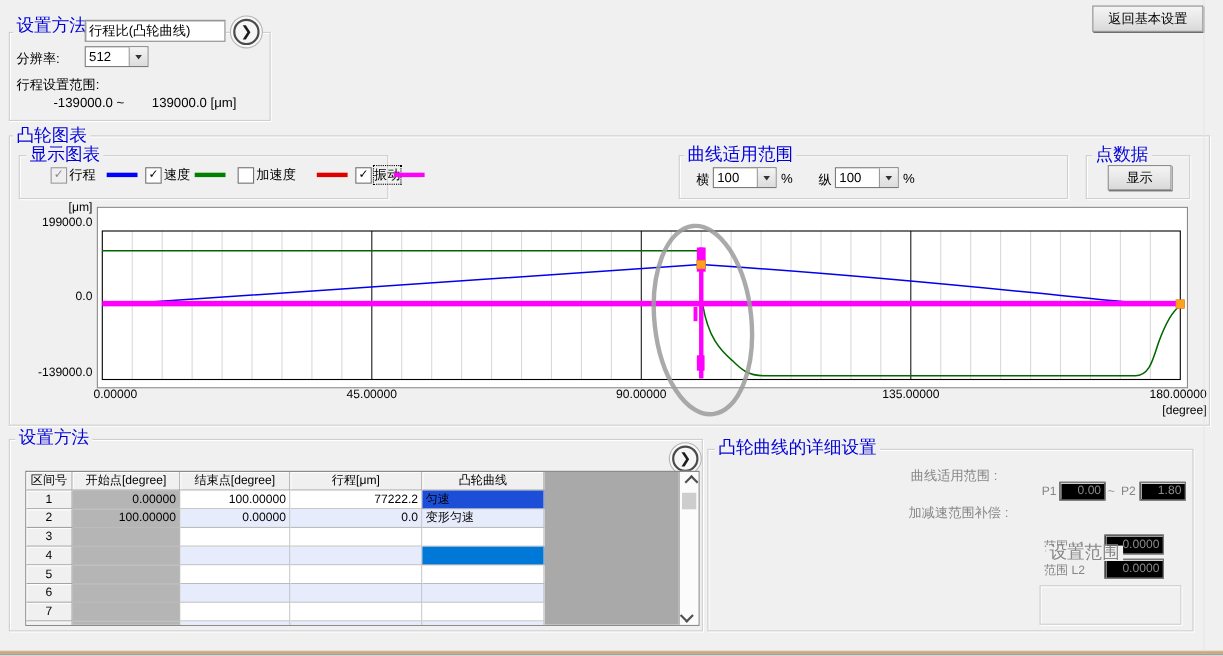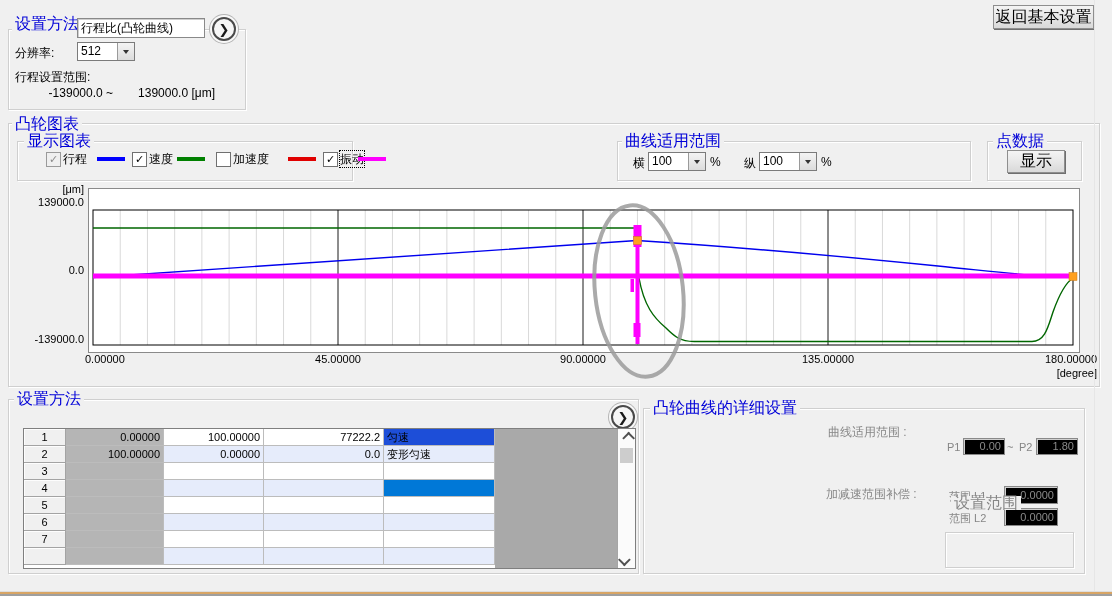--- a/index.html
+++ b/index.html
@@ -16,21 +16,21 @@
          font-size:12px;line-height:18px;padding:0 3px;white-space:nowrap;overflow:hidden;}
   .field.disabled{background:#000000;color:#8a8a8a;text-align:right;}
   
   .combo{position:absolute;background:#fff;border:1px solid #7b7b7b;display:flex;}
   .combo .val{flex:1;font-size:12px;line-height:17px;padding-left:3px;}
   .combo .btn{width:16px;background:linear-gradient(#f4f4f4,#dcdcdc);border-left:1px solid #9a9a9a;
               display:flex;align-items:center;justify-content:center;}
   .combo .btn:after{content:"";width:0;height:0;border:3.5px solid transparent;border-top:4.5px solid #333;margin-top:4px;}
   
   .pbtn{position:absolute;background:linear-gradient(#f4f4f4,#e9e9e9 45%,#d9d9d9);border:1px solid #8e8e8e;
-        box-shadow:1px 1px 0 #6f6f6f;font-size:16px;display:flex;align-items:center;justify-content:center;
+        box-shadow:1px 1px 0 #6f6f6f;font-size:12px;display:flex;align-items:center;justify-content:center;
         white-space:nowrap;cursor:default;text-align:right;}
   
   .rbtn{position:absolute;width:20px;height:20px;border-radius:50%;background:#f6f6f6;border:2px solid #4a4a4a;
         box-shadow:0 0 0 2px #f8f8f8,0 0 0 3px #b4b4b4;display:flex;align-items:center;justify-content:center;
         font-weight:bold;font-size:13px;color:#1a1a1a;}
   
   .chk{position:absolute;width:13px;height:13px;background:#fff;border:1px solid #707070;
        display:flex;align-items:center;justify-content:center;font-size:11px;line-height:11px;color:#000;}
   .chk.disabled{background:#efefef;color:#8c8c8c;border-color:#9a9a9a;}
   .chk-label{position:absolute;font-size:12px;line-height:16px;white-space:nowrap;}
@@ -178,39 +178,46 @@
       <rect x="545.5" y="37" width="8" height="22"></rect>
       <rect x="542.5" y="91" width="3.5" height="13"></rect>
       <rect x="545.5" y="135" width="7" height="14"></rect>
     </g>
     <rect x="545.5" y="48.5" width="8" height="8" fill="#ffa020" stroke="#c87818" stroke-width="0.5"></rect>
     <rect x="981" y="84.5" width="8" height="8" fill="#ffa020" stroke="#c87818" stroke-width="0.5"></rect>
     <ellipse cx="551" cy="103" rx="44" ry="86" fill="none" stroke="#9b9b9b" stroke-width="4" stroke-opacity="0.85" transform="rotate(-6 551 103)"></ellipse>
   </svg>
 
   <div class="ylab" style="top:183px;">[μm]</div>
-  <div class="ylab" style="top:196px;">139000.0</div>
+  <div class="ylab" style="top:196px;">199000.0</div>
   <div class="ylab" style="top:264px;">0.0</div>
   <div class="ylab" style="top:333px;">-139000.0</div>
   <span class="tick" style="left:85px;top:353px;">0.00000</span>
   <span class="tick" style="left:338px;top:353px;transform:translateX(-50%);">45.00000</span>
   <span class="tick" style="left:583px;top:353px;transform:translateX(-50%);">90.00000</span>
   <span class="tick" style="left:828px;top:353px;transform:translateX(-50%);">135.00000</span>
   <span class="tick" style="left:1097px;top:353px;transform:translateX(-100%);">180.00000</span>
   <span class="tick" style="left:1097px;top:367px;transform:translateX(-100%);">[degree]</span>
 
   <div class="grp" style="left:8px;top:399px;width:629px;height:173px;"></div>
   <span class="grp-label abs" style="left:14px;top:392px;">设置方法</span>
   <div class="rbtn" style="left:611px;top:405px;">
       <span>❯</span>
     </div>
 
   <div id="stroke-table">
     <div class="t-filler"></div>
     <div id="table-rows">
+        <div class="t-row t-head">
+          <div class="t-cell" style="width: 42px;">区间号</div>
+          <div class="t-cell" style="width: 98px;">开始点[degree]</div>
+          <div class="t-cell" style="width: 100px;">结束点[degree]</div>
+          <div class="t-cell" style="width: 120px;">行程[μm]</div>
+          <div class="t-cell" style="width: 111px;">凸轮曲线</div>
+        </div>
         <div class="t-row">
           <div class="t-cell t-rowhead" style="width: 42px;">1</div>
           <div class="t-cell t-num t-gray" style="width: 98px;">0.00000</div>
           <div class="t-cell t-num" style="width: 100px; background: rgb(255, 255, 255);">100.00000</div>
           <div class="t-cell t-num" style="width: 120px; background: rgb(255, 255, 255);">77222.2</div>
           <div class="t-cell t-txt" style="width: 111px; background: #1d4ed8;">匀速</div>
         </div>
         <div class="t-row">
           <div class="t-cell t-rowhead" style="width: 42px;">2</div>
           <div class="t-cell t-num t-gray" style="width: 98px;">100.00000</div>
@@ -275,21 +282,21 @@
   <div class="grp" style="left:643px;top:408px;width:440px;height:164px;"></div>
   <span class="grp-label abs" style="left:650px;top:401px;">凸轮曲线的详细设置</span>
 
   <span class="abs gray-label" style="left:828px;top:424px;">曲线适用范围 :</span>
   <span class="abs gray-label small" style="left:947px;top:441px;">P1</span>
   <div class="field disabled small" style="left:963px;top:438px;width:34px;height:15px;line-height:15px;">0.00</div>
   <span class="abs gray-label small" style="left:1007px;top:441px;">~</span>
   <span class="abs gray-label small" style="left:1019px;top:441px;">P2</span>
   <div class="field disabled small" style="left:1036px;top:438px;width:34px;height:15px;line-height:15px;">1.80</div>
 
-  <span class="abs gray-label" style="left:826px;top:486px;">加减速范围补偿 :</span>
+  <span class="abs gray-label" style="left:826px;top:458px;">加减速范围补偿 :</span>
   <span class="abs gray-label small" style="left:949px;top:489px;">范围 L1</span>
   <div class="field disabled small" style="left:1004px;top:486px;width:46px;height:16px;line-height:16px;">0.0000</div>
   <span class="abs gray-label small" style="left:949px;top:511px;">范围 L2</span>
   <div class="field disabled small" style="left:1004px;top:508px;width:46px;height:16px;line-height:16px;">0.0000</div>
 
   <div class="set-range-grp" style="left:945px;top:532px;width:127px;height:34px;"></div>
   <span class="grp-label abs gray-label" style="left:951px;top:496px;">设置范围</span>
 
   <div class="abs" style="left:0;top:591px;width:1112px;height:1px;background:#dedede;"></div>
   <div class="abs" style="left:0;top:592px;width:1112px;height:2px;background:#d8a565;"></div>

